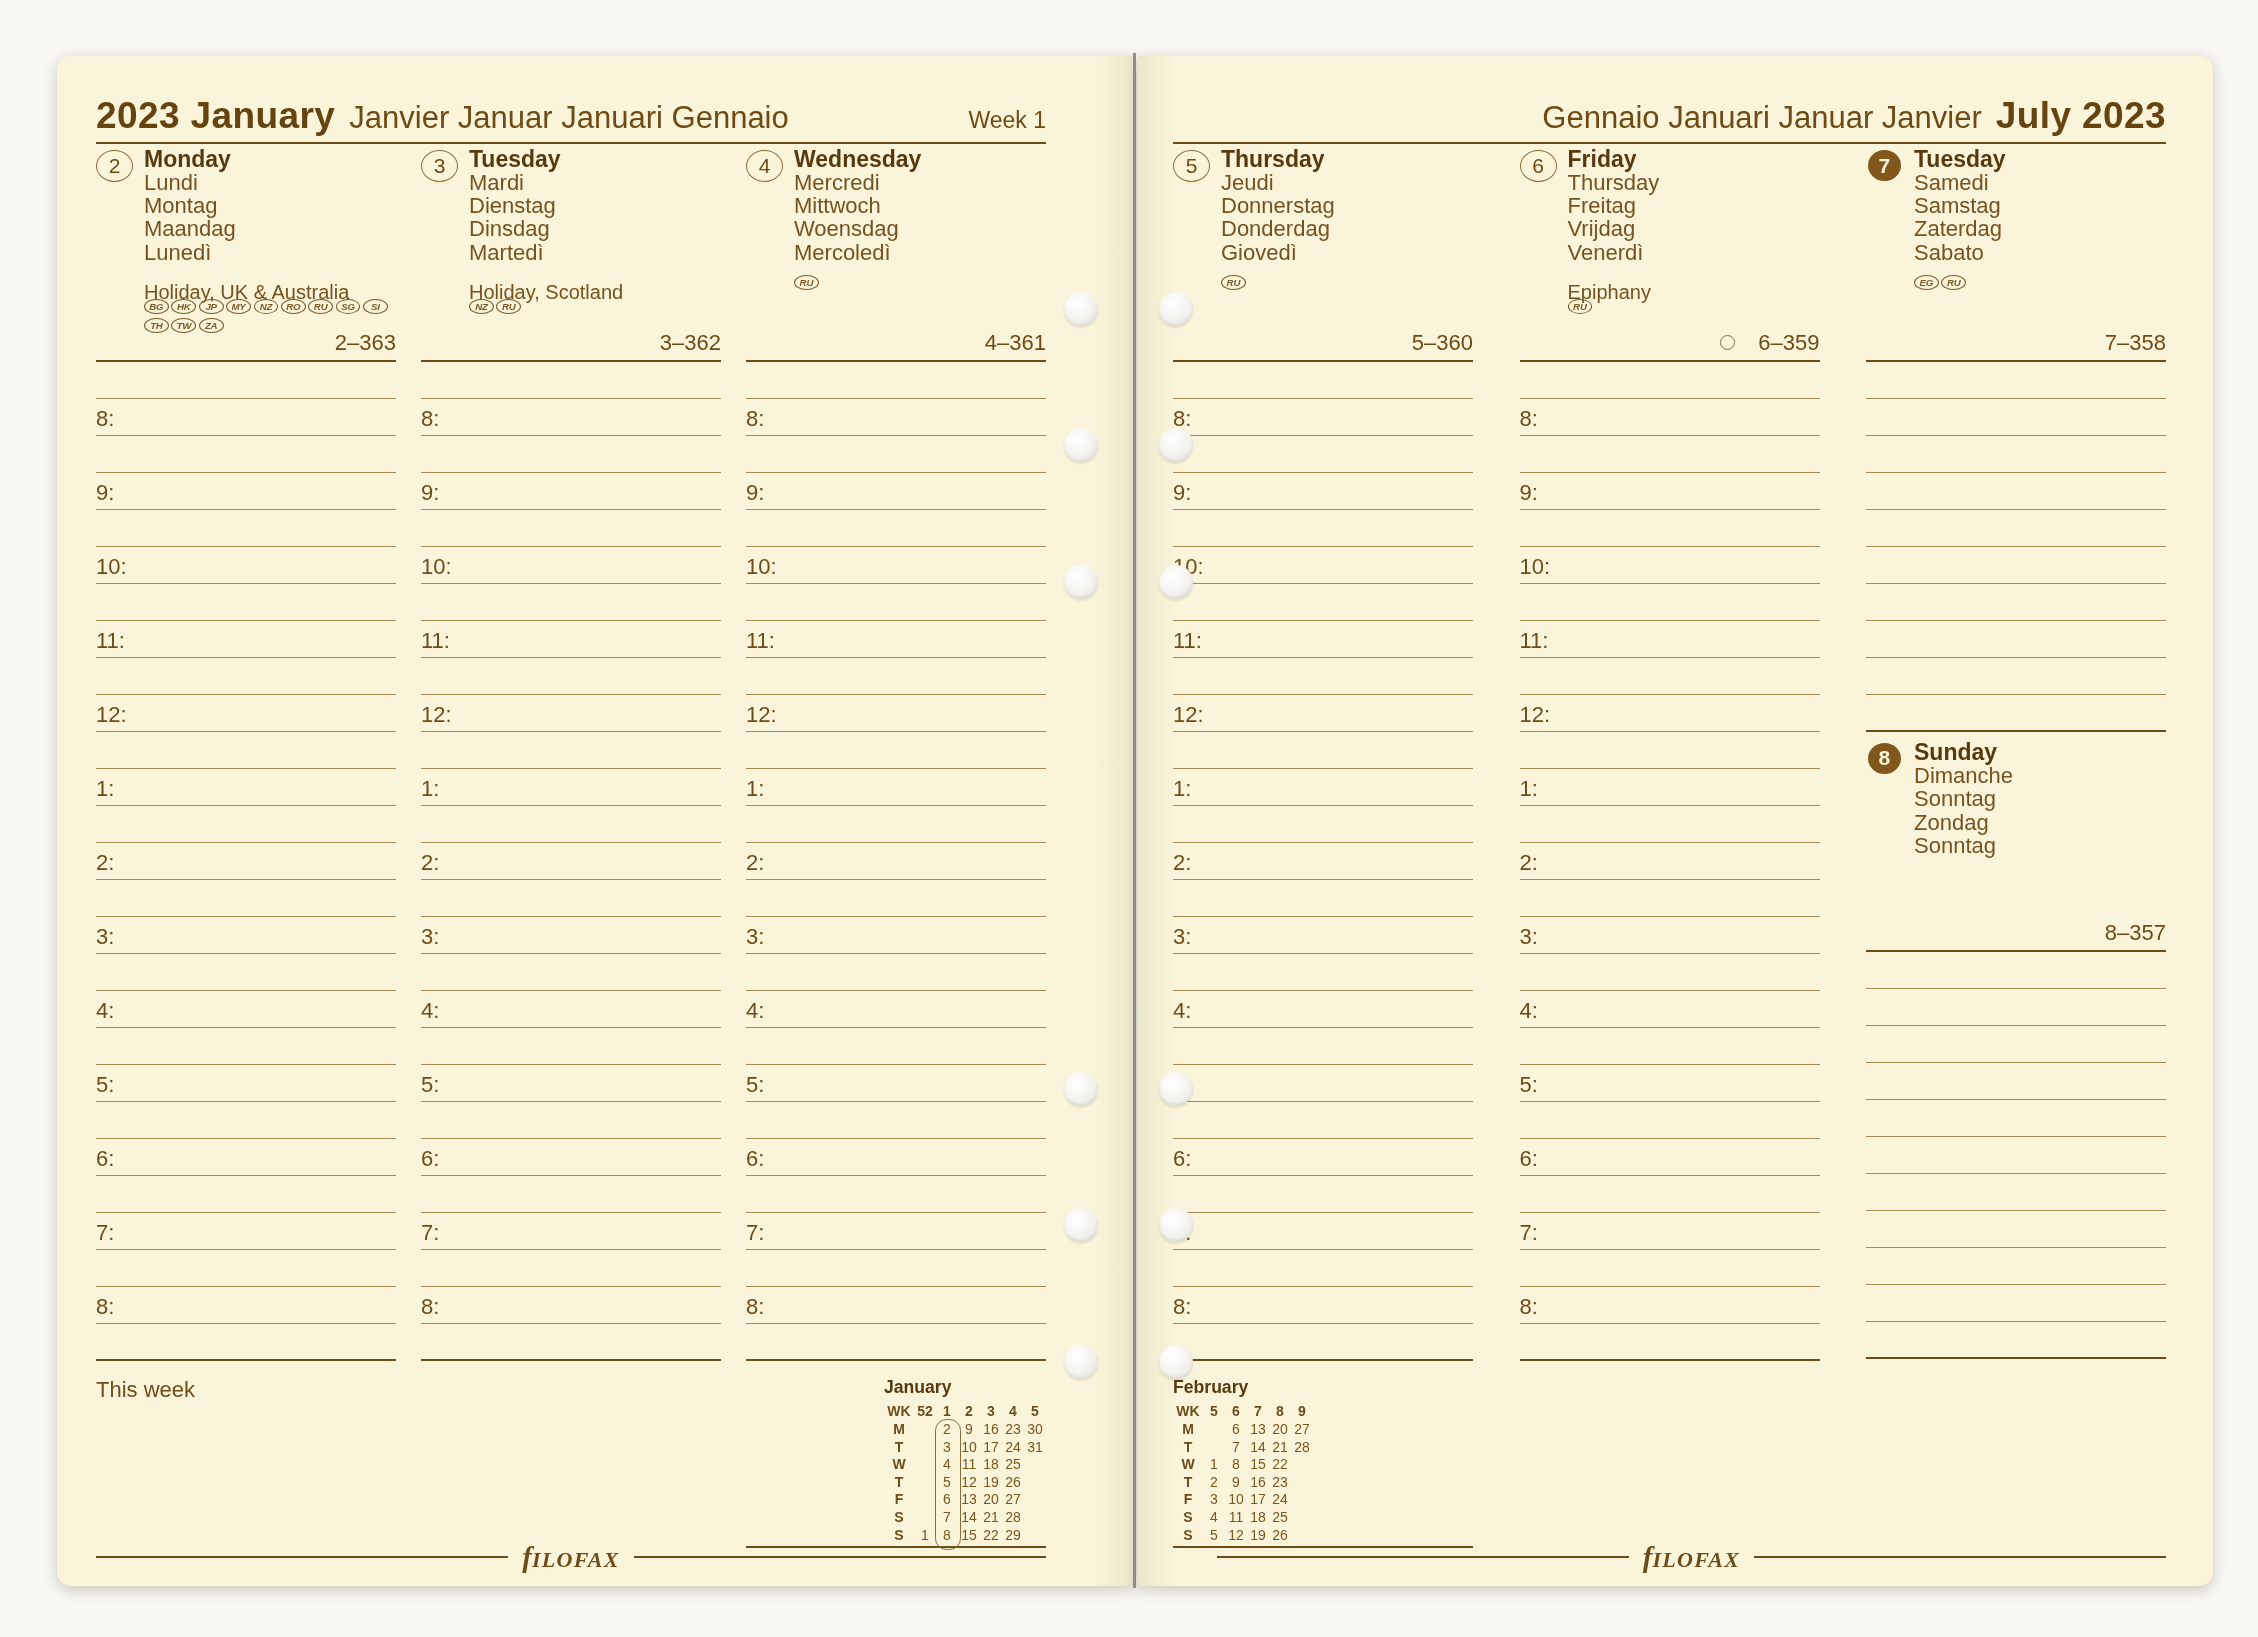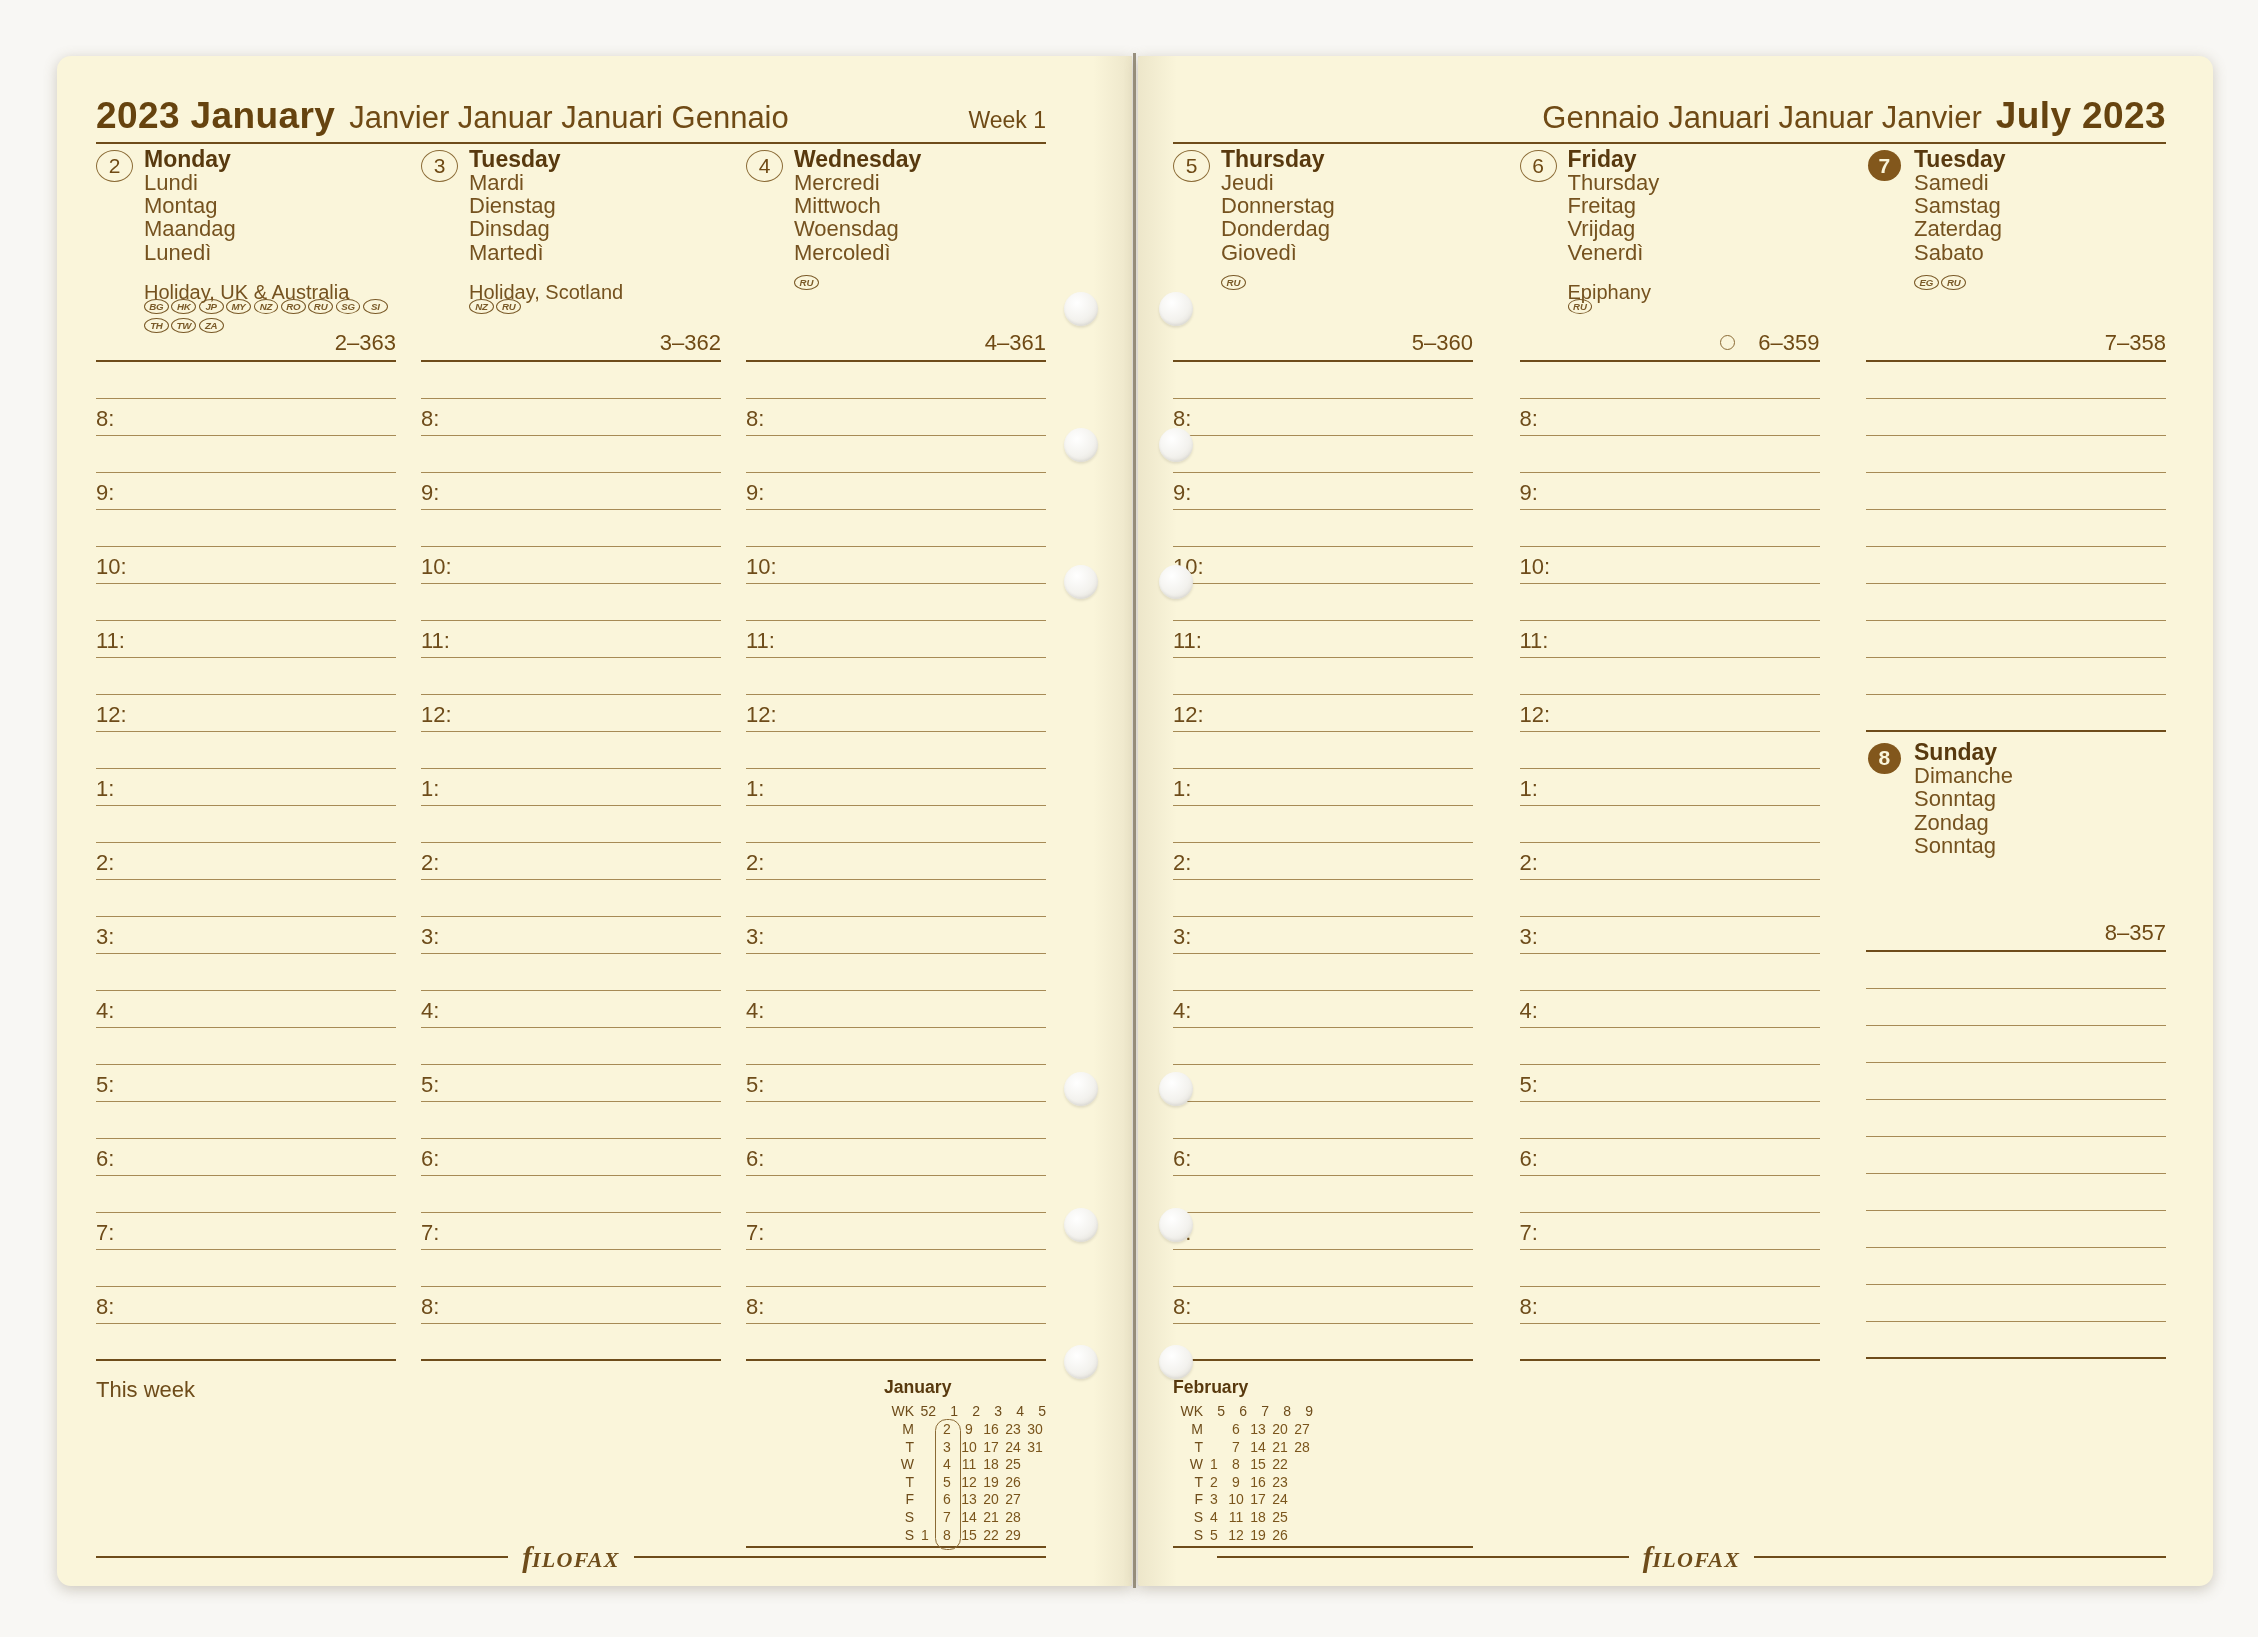--- a/index.html
+++ b/index.html
@@ -65,21 +65,21 @@
 
   .col-footer{height:187px;box-sizing:border-box;padding-top:12.4px;position:relative;}
   .col-footer.ruled{border-bottom:2.6px solid var(--thick);}
   .this-week{font-size:22px;color:var(--thick);padding-top:3.5px;}
 
   .mini-cal{position:relative;}
   .mini-cal.right{margin-left:auto;}
   .mc-title{font-size:17.6px;font-weight:bold;color:var(--brown-dark);text-align:left;height:30px;line-height:28px;}
   .mc-grid{display:grid;grid-auto-rows:17.6px;}
   .mc-cell{font-size:14px;color:#7a551c;text-align:center;line-height:17.6px;}
-  .mc-head,.mc-day{font-weight:normal;color:var(--thick);text-align:right;}
+  .mc-head,.mc-day{font-weight:bold;color:var(--thick);}
   .mc-ellipse{position:absolute;top:46px;width:24px;height:129px;border:1.3px solid #8a6a35;border-radius:11.5px;}
 
   .brand-row{position:absolute;bottom:12.4px;left:39px;right:86px;display:flex;align-items:center;}
   .page.right .brand-row{left:79px;right:47px;}
   .brand-row .rule{flex:1;height:1.8px;background:var(--thick);}
   .logo{font-family:"Liberation Serif",serif;font-style:italic;font-weight:bold;color:var(--thick);white-space:nowrap;margin:0 14px;}
   .logo .lf{font-size:29px;}
   .logo .sc{font-size:22px;letter-spacing:1.3px;}
 
   .spine-text{position:absolute;left:1166px;top:851px;transform:translate(-50%,-50%) rotate(-90deg);

